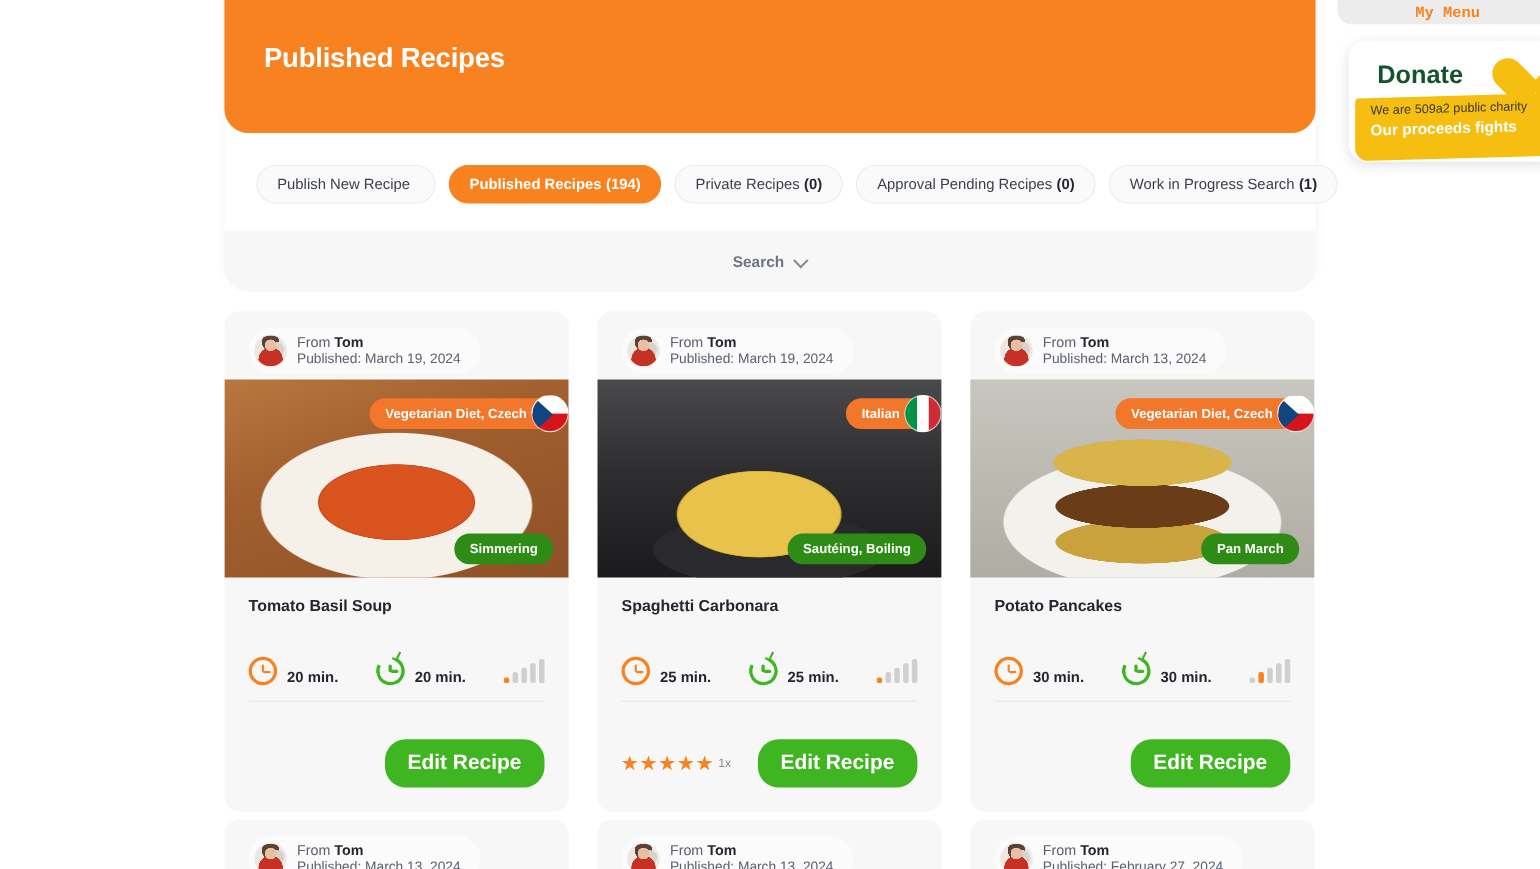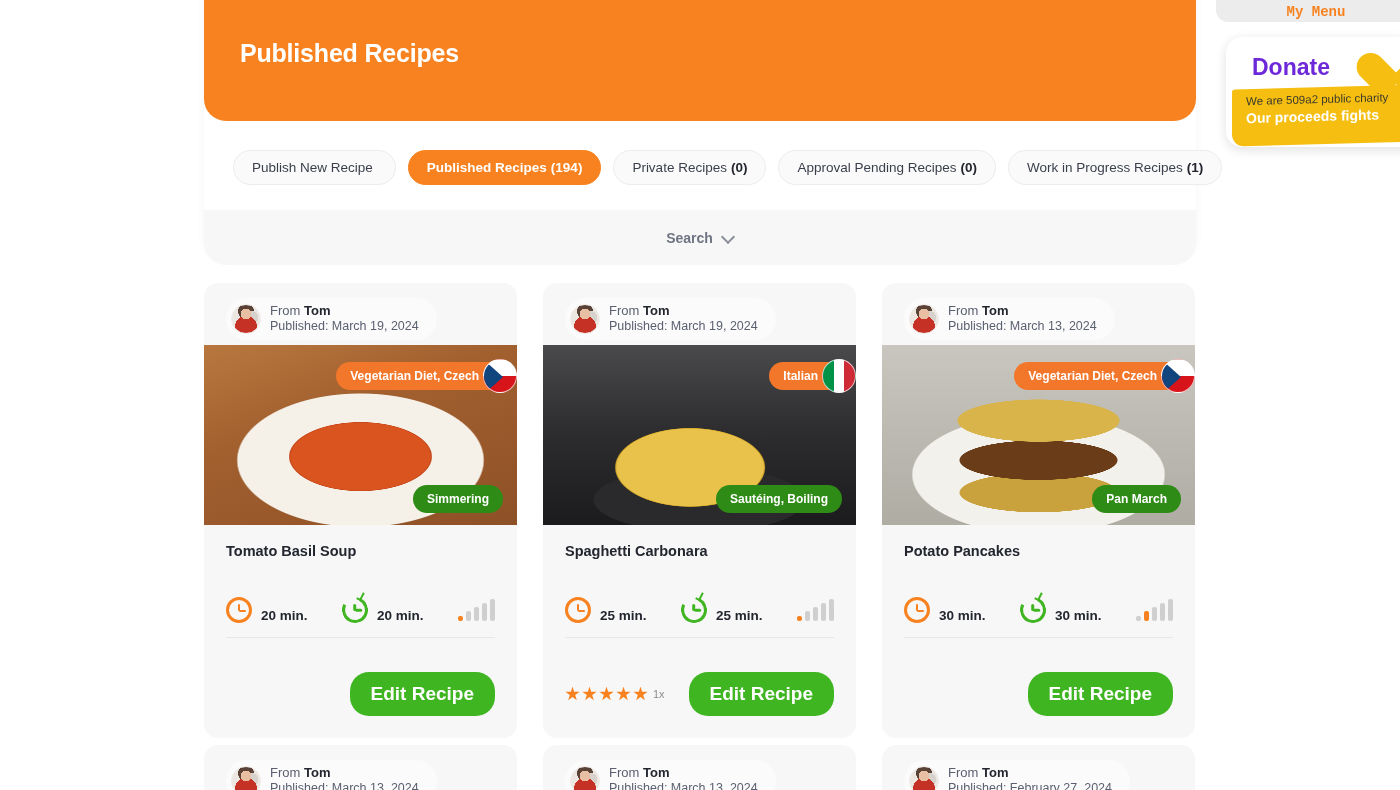--- a/index.html
+++ b/index.html
@@ -251,21 +251,21 @@
 
   .donate-card {
     position: absolute; left: 1226px; top: 37px;
     width: 190px; height: 110px;
     background: #ffffff; border-radius: 16px;
     box-shadow: 0 3px 12px rgba(0,0,0,.12);
     overflow: visible;
   }
   .donate-title {
     position: absolute; left: 26px; top: 17px;
-    font-size: 23px; font-weight: bold; color: #6d28d9;
+    font-size: 23px; font-weight: bold; color: #14532d;
   }
   .heart {
     position: absolute; left: 130px; top: 17px;
     width: 54px; height: 50px;
   }
   .heart::before, .heart::after {
     content: ""; position: absolute; top: 0; width: 28px; height: 44px;
     background: #F5BE10; border-radius: 16px 16px 0 0;
   }
   .heart::before { left: 26px; transform: rotate(-45deg); transform-origin: 0 100%; }
@@ -302,21 +302,21 @@
     </div>
     <div class="tab">
       <span>Private Recipes</span>
       <b>(0)</b>
     </div>
     <div class="tab">
       <span>Approval Pending Recipes</span>
       <b>(0)</b>
     </div>
     <div class="tab">
-      <span>Work in Progress Recipes</span>
+      <span>Work in Progress Search</span>
       <b>(1)</b>
     </div>
   </div>
 
   <div class="search-strip">
     <span class="search-label">Search</span>
     <span class="chev"></span>
   </div>
 
   <div class="grid">

